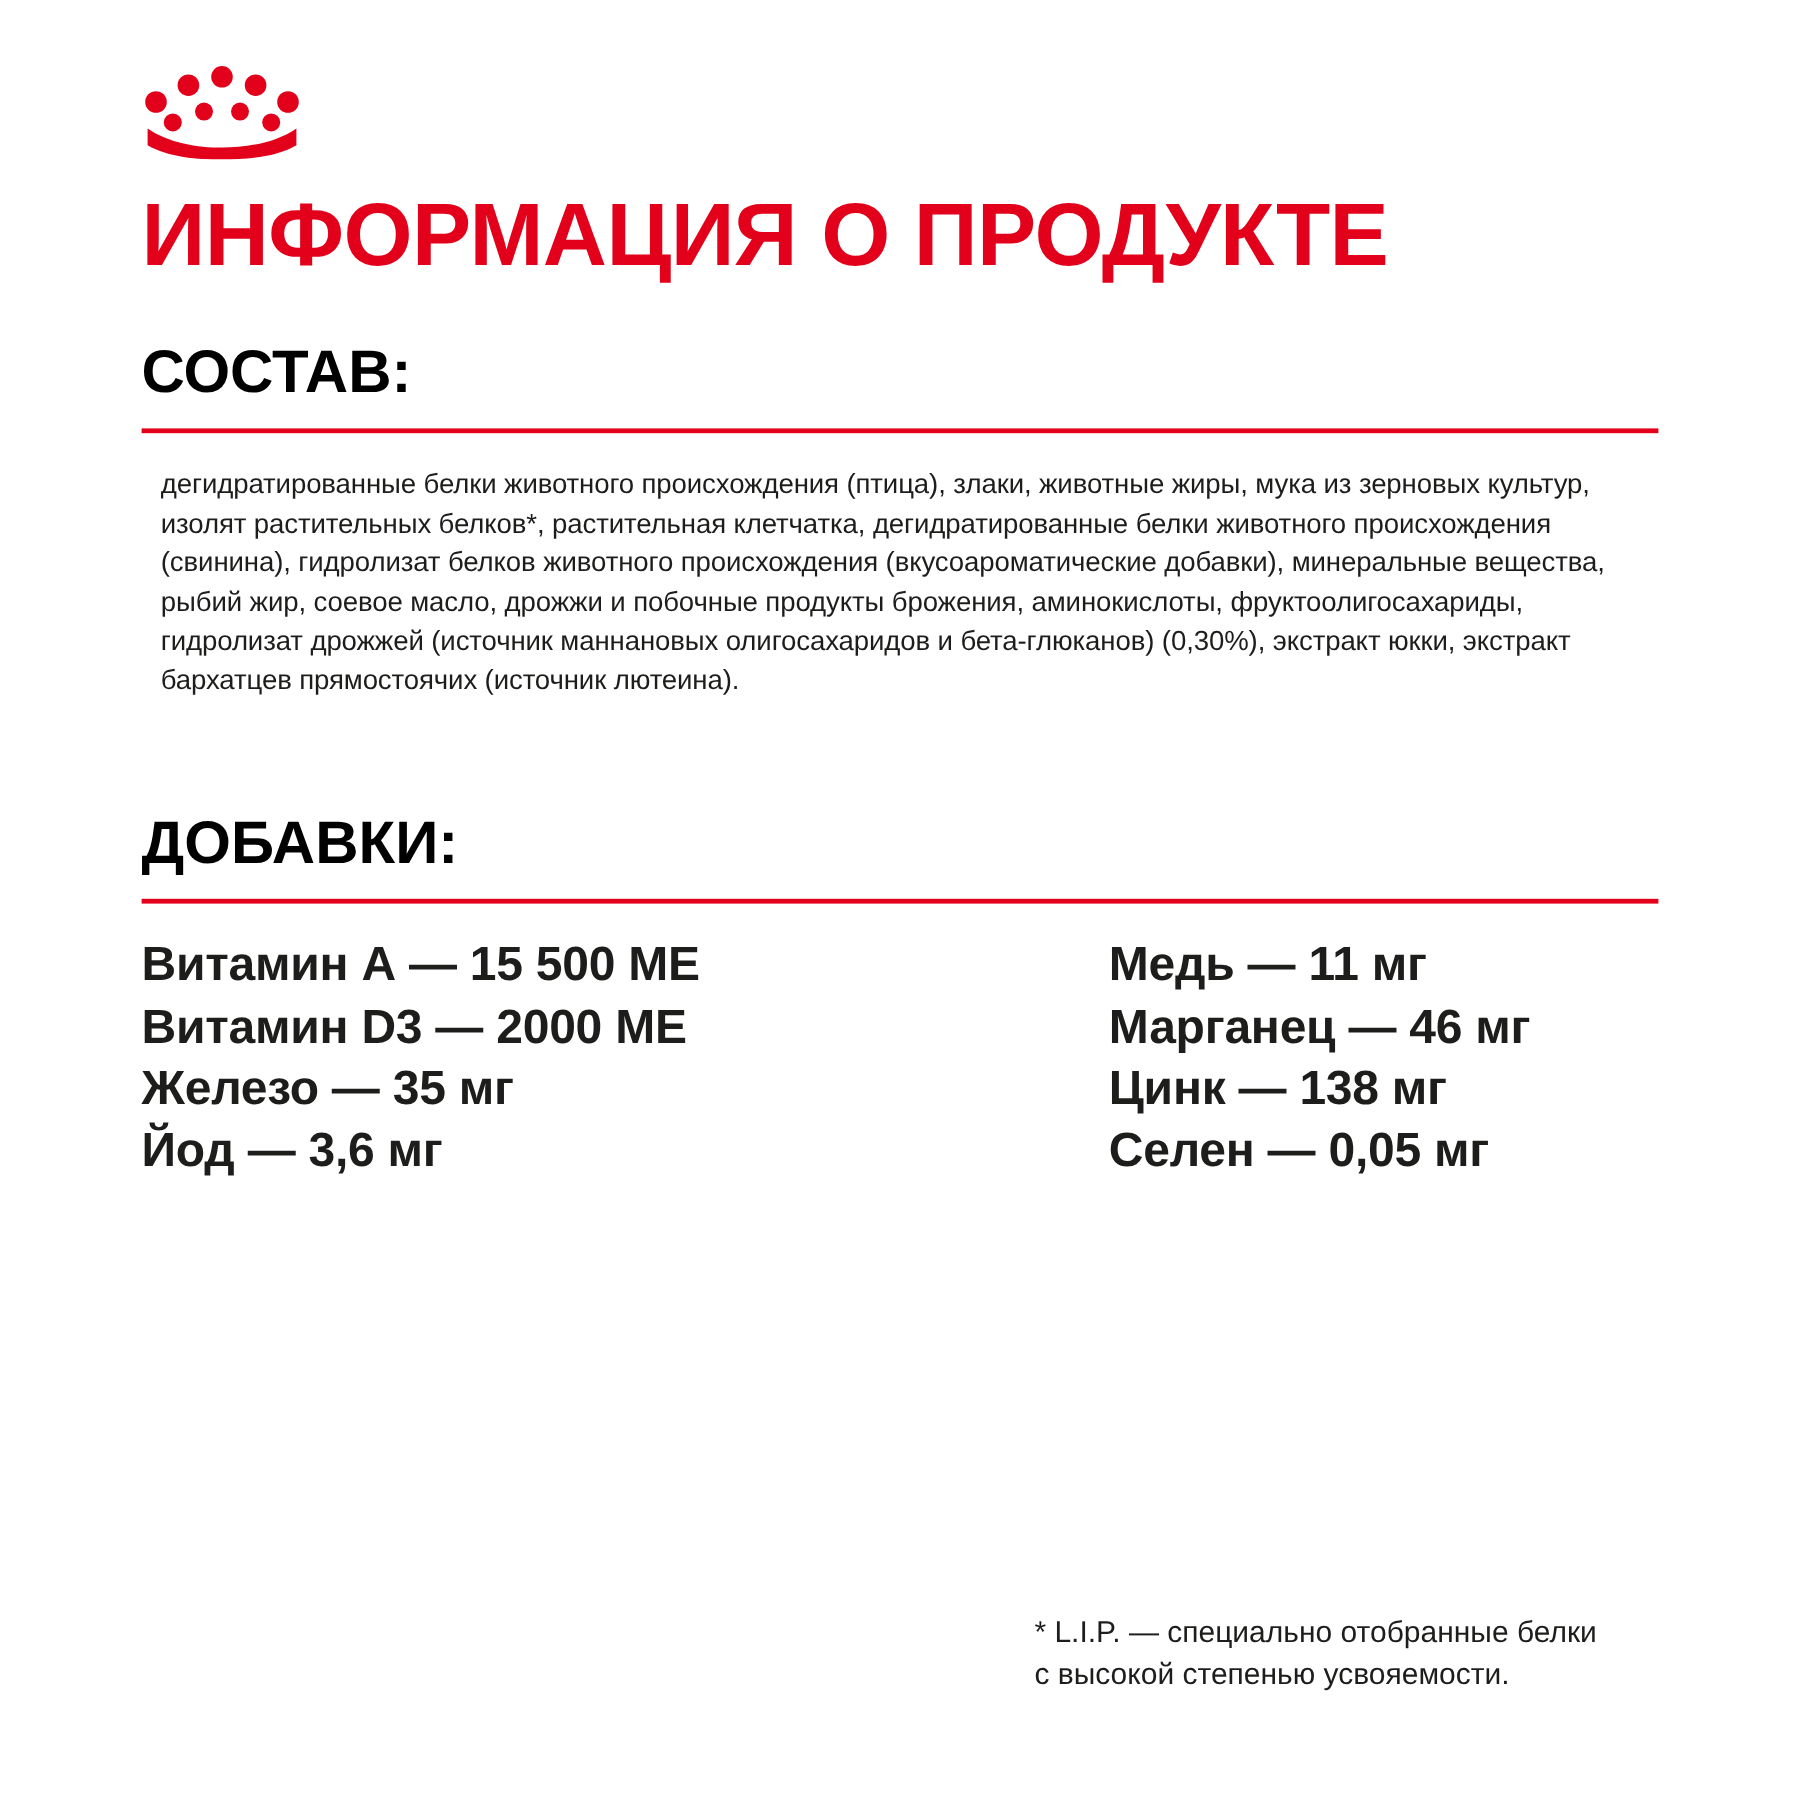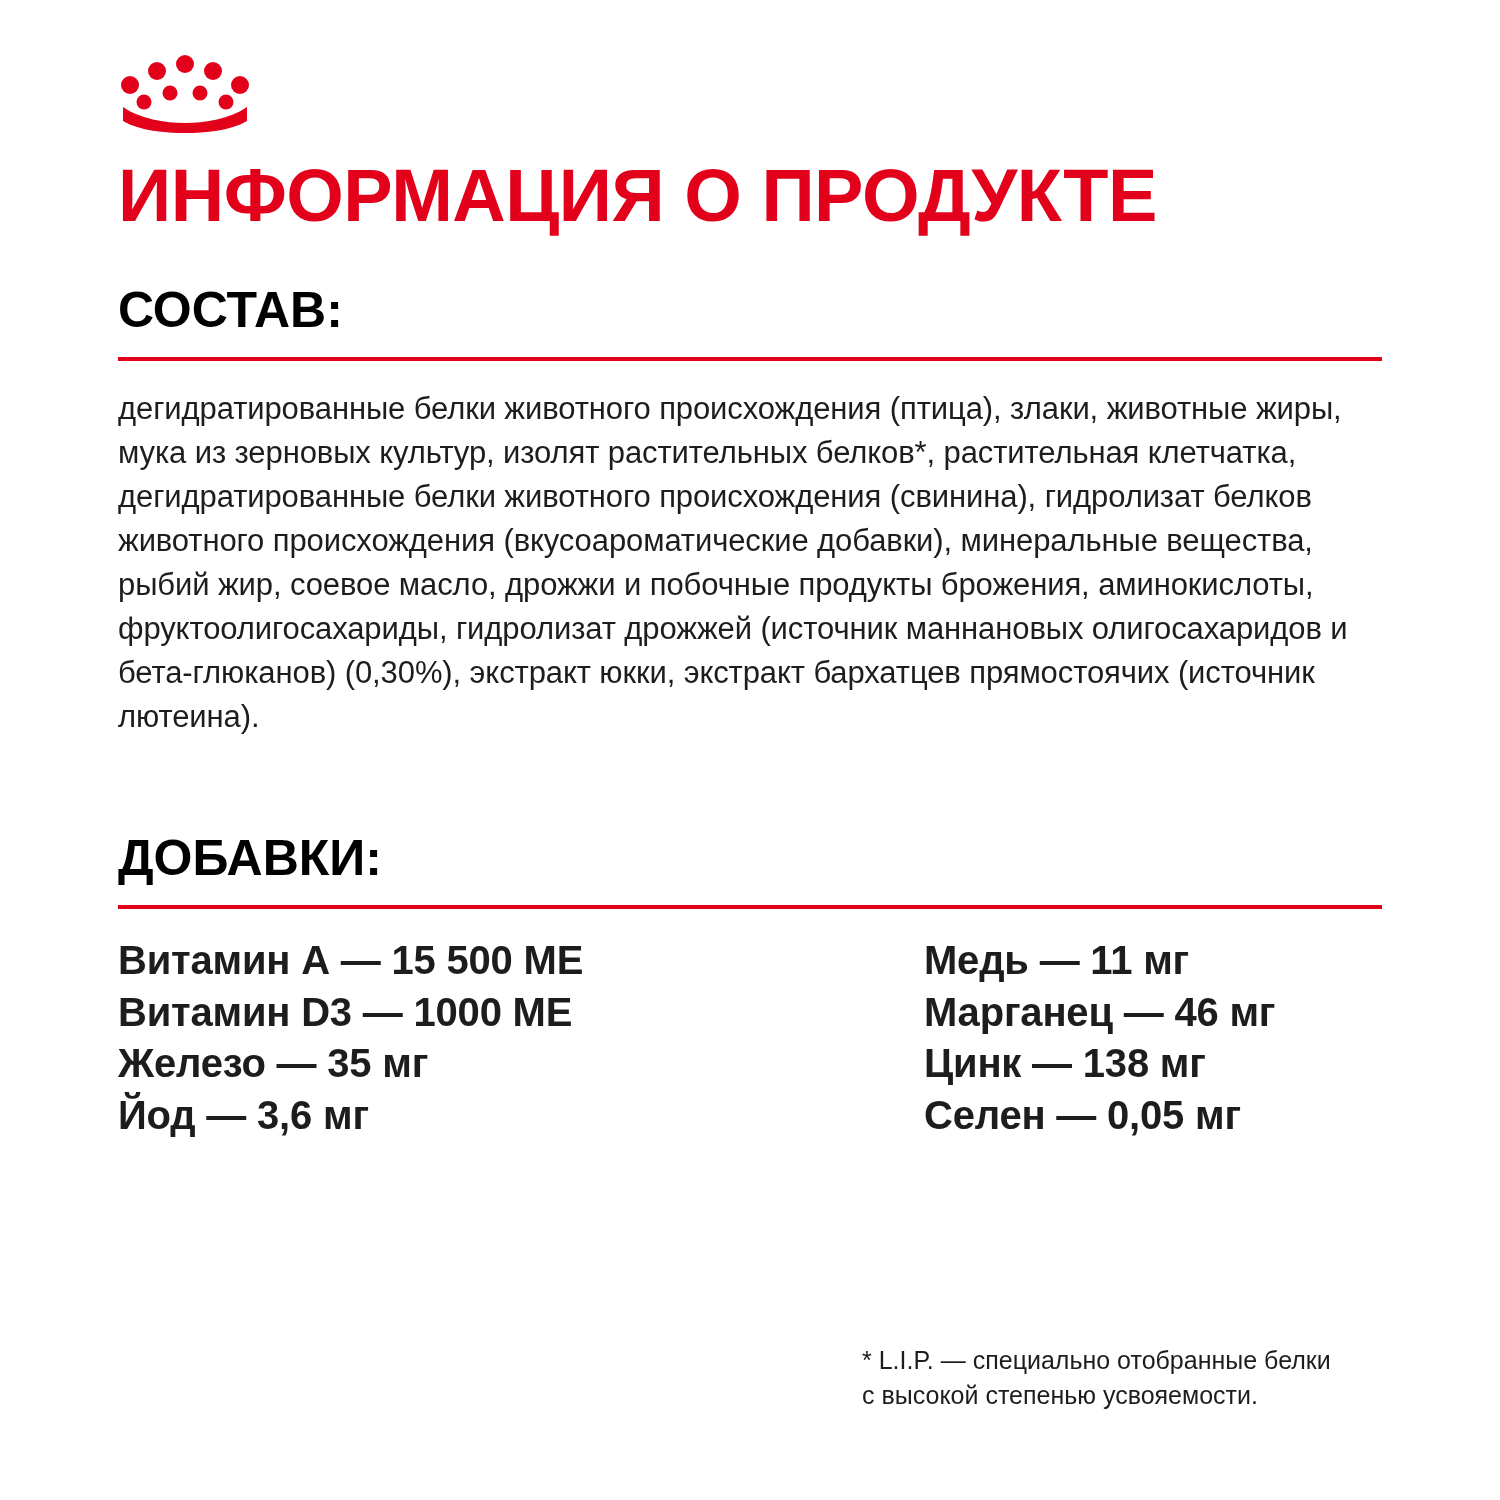--- a/index.html
+++ b/index.html
@@ -51,24 +51,24 @@
   }
   .rule {
     border: none;
     border-top: 4px solid #E2001A;
     margin: 0 0 26px 0;
     width: 100%;
   }
 
   
   .composition-text {
-    font-size: 31px;
+    font-size: 23px;
     line-height: 1.42;
     color: #1d1d1b;
-    margin: 0;
+    margin: 16px;
     letter-spacing: -0.1px;
   }
 
   .section-additives {
     margin-top: 94px;
   }
 
   
   .additives {
     display: flex;
@@ -131,21 +131,21 @@
     <p class="composition-text">дегидратированные белки животного происхождения (птица), злаки, животные жиры, мука из зерновых культур, изолят растительных белков*, растительная клетчатка, дегидратированные белки животного происхождения (свинина), гидролизат белков животного происхождения (вкусоароматические добавки), минеральные вещества, рыбий жир, соевое масло, дрожжи и побочные продукты брожения, аминокислоты, фруктоолигосахариды, гидролизат дрожжей (источник маннановых олигосахаридов и бета-глюканов) (0,30%), экстракт юкки, экстракт бархатцев прямостоячих (источник лютеина).</p>
   </section>
 
   <section class="section-additives">
     <h2 class="section-heading">ДОБАВКИ:</h2>
     <hr class="rule">
 
     <div class="additives">
       <div class="add-col left">
         <div class="add-item">Витамин А — 15 500 МЕ</div>
-        <div class="add-item">Витамин D3 — 1000 МЕ</div>
+        <div class="add-item">Витамин D3 — 2000 МЕ</div>
         <div class="add-item">Железо — 35 мг</div>
         <div class="add-item">Йод — 3,6 мг</div>
       </div>
       <div class="add-col right">
         <div class="add-item">Медь — 11 мг</div>
         <div class="add-item">Марганец — 46 мг</div>
         <div class="add-item">Цинк — 138 мг</div>
         <div class="add-item">Селен — 0,05 мг</div>
       </div>
     </div>

